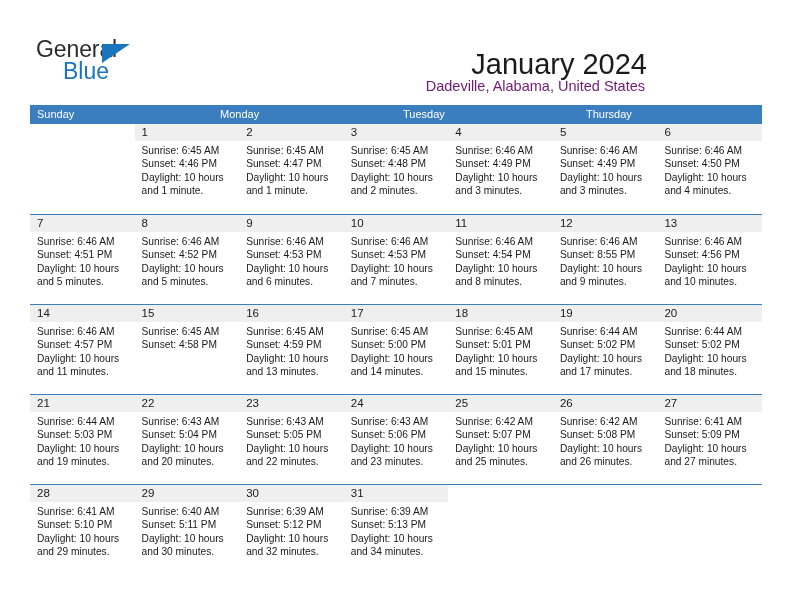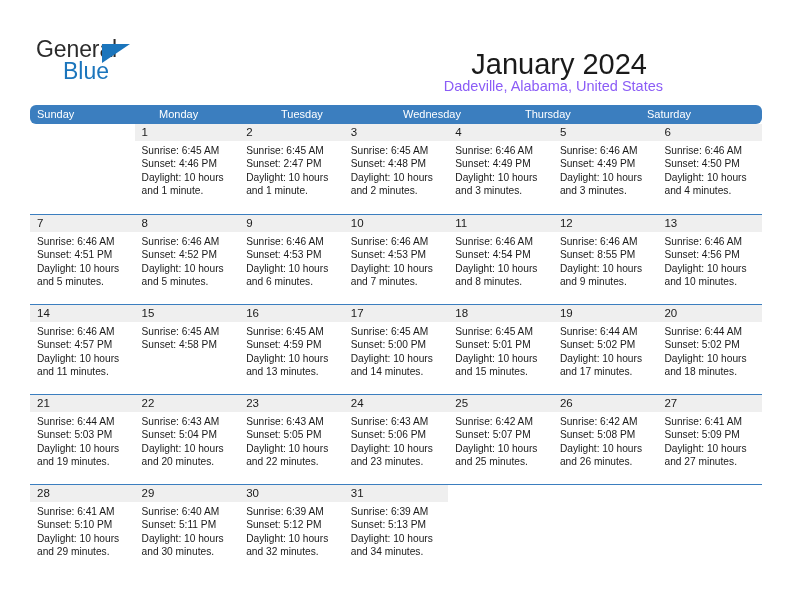--- a/index.html
+++ b/index.html
@@ -68,42 +68,41 @@
     top: 32px;
     font-size: 29px;
     color: #1a1a1a;
     text-align: right;
     white-space: nowrap;
     font-weight: normal;
     margin: 16px;
   }
   .subtitle {
     position: absolute;
-    right: 38px;
+    right: 56px;
     top: 78px;
     font-size: 14.5px;
-    color: #8b5cf6;
+    color: #701a75;
     text-align: left;
     white-space: nowrap;
     margin: 0;
   }
 
   
   .calendar {
     position: absolute;
     left: 30px;
     top: 105px;
     width: 732px;
   }
   .weekday-row {
     display: flex;
     width: 732px;
     height: 19px;
     background: #3b7ebf;
-    border-radius: 6px;
   }
   .weekday {
     flex: 1 1 0;
     color: #ffffff;
     font-size: 11px;
     line-height: 19px;
     padding-left: 7px;
     white-space: nowrap;
     overflow: hidden;
   }
@@ -156,23 +155,21 @@
     <h1 class="title">January 2024</h1>
     <div class="subtitle">Dadeville, Alabama, United States</div>
   </div>
 
   <div class="calendar">
 
     <div class="weekday-row">
       <div class="weekday">Sunday</div>
       <div class="weekday">Monday</div>
       <div class="weekday">Tuesday</div>
-      <div class="weekday">Wednesday</div>
       <div class="weekday">Thursday</div>
-      <div class="weekday">Saturday</div>
     </div>
 
     <div class="week-row first">
       <div class="day-cell empty">
         <div class="day-number-band"></div>
         <div class="day-info">
           <div></div>
           <div></div>
           <div class="daylight"></div>
         </div>
@@ -182,21 +179,21 @@
         <div class="day-info">
           <div>Sunrise: 6:45 AM</div>
           <div>Sunset: 4:46 PM</div>
           <div class="daylight">Daylight: 10 hours and 1 minute.</div>
         </div>
       </div>
       <div class="day-cell">
         <div class="day-number-band">2</div>
         <div class="day-info">
           <div>Sunrise: 6:45 AM</div>
-          <div>Sunset: 2:47 PM</div>
+          <div>Sunset: 4:47 PM</div>
           <div class="daylight">Daylight: 10 hours and 1 minute.</div>
         </div>
       </div>
       <div class="day-cell">
         <div class="day-number-band">3</div>
         <div class="day-info">
           <div>Sunrise: 6:45 AM</div>
           <div>Sunset: 4:48 PM</div>
           <div class="daylight">Daylight: 10 hours and 2 minutes.</div>
         </div>

